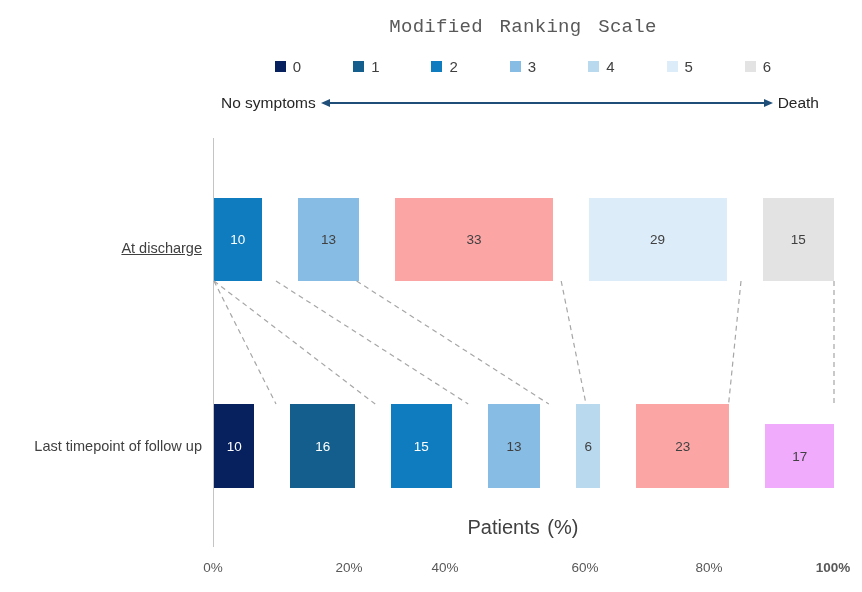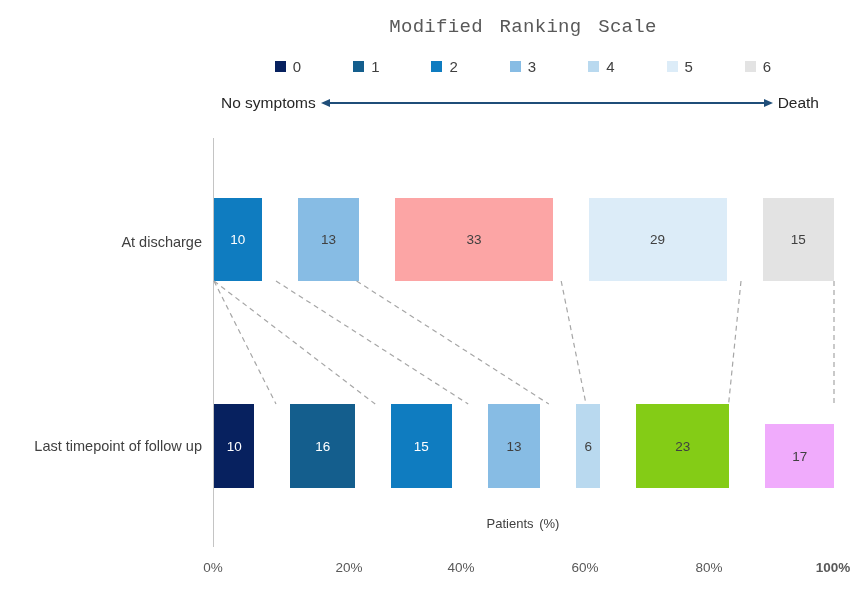--- a/index.html
+++ b/index.html
@@ -85,35 +85,35 @@
     font-size: 13.5px;
     overflow: hidden;
   }
   .row-label {
     position: absolute;
     left: 0; width: 202px;
     display: flex; align-items: center; justify-content: flex-end;
     font-size: 14.5px; color: #404040;
     white-space: nowrap;
   }
-  .row-label.top { top: 200px; height: 83px; }
+  .row-label.top { top: 206px; height: 83px; text-decoration: underline; }
   .row-label.bottom { top: 404px; height: 84px; }
   .connectors {
     position: absolute;
     left: 214px; top: 281px;
     width: 620px; height: 123px;
     overflow: visible;
   }
 
   
   .x-axis-label {
     position: absolute;
     left: 213px; top: 516px; width: 620px;
     text-align: center;
-    font-size: 13px; color: #404040;
+    font-size: 20px; color: #404040;
     word-spacing: 2px;
   }
   .x-ticks {
     position: absolute;
     left: 213px; top: 560px; width: 622px; height: 20px;
   }
   .x-tick {
     position: absolute;
     transform: translateX(-50%);
     font-size: 13.5px; color: #595959;
@@ -179,38 +179,38 @@
       <div class="segment" style="width: 33%; background: #fca5a5; color: rgb(64, 64, 64);">33</div>
       <div class="segment" style="width: 29%; background: rgb(220, 236, 248); color: rgb(64, 64, 64);">29</div>
       <div class="segment" style="width: 15%; background: rgb(227, 227, 227); color: rgb(64, 64, 64);">15</div>
     </div>
   <div class="bar-row bottom" id="bar-1">
       <div class="segment" style="width: 10%; background: rgb(7, 33, 95); color: rgb(255, 255, 255);">10</div>
       <div class="segment" style="width: 16%; background: rgb(20, 94, 141); color: rgb(255, 255, 255);">16</div>
       <div class="segment" style="width: 15%; background: rgb(15, 124, 192); color: rgb(255, 255, 255);">15</div>
       <div class="segment" style="width: 13%; background: rgb(135, 188, 228); color: rgb(64, 64, 64);">13</div>
       <div class="segment" style="width: 6%; background: rgb(185, 217, 239); color: rgb(64, 64, 64);">6</div>
-      <div class="segment" style="width: 23%; background: #84cc16; color: rgb(64, 64, 64);">23</div>
+      <div class="segment" style="width: 23%; background: #fca5a5; color: rgb(64, 64, 64);">23</div>
       <div class="segment" style="width: 17%; background: #f0abfc; color: rgb(64, 64, 64); margin-top: 20px;">17</div>
     </div>
 
   <svg class="connectors" id="connectors" viewBox="0 0 620 123" preserveAspectRatio="none">
       <line x1="0.0" y1="0" x2="62.0" y2="123" stroke="#a6a6a6" stroke-width="1.2" stroke-dasharray="5 4"></line>
       <line x1="0.0" y1="0" x2="161.2" y2="123" stroke="#a6a6a6" stroke-width="1.2" stroke-dasharray="5 4"></line>
       <line x1="62.0" y1="0" x2="254.2" y2="123" stroke="#a6a6a6" stroke-width="1.2" stroke-dasharray="5 4"></line>
       <line x1="142.6" y1="0" x2="334.8" y2="123" stroke="#a6a6a6" stroke-width="1.2" stroke-dasharray="5 4"></line>
       <line x1="347.2" y1="0" x2="372.0" y2="123" stroke="#a6a6a6" stroke-width="1.2" stroke-dasharray="5 4"></line>
       <line x1="527.0" y1="0" x2="514.6" y2="123" stroke="#a6a6a6" stroke-width="1.2" stroke-dasharray="5 4"></line>
       <line x1="620.0" y1="0" x2="620.0" y2="123" stroke="#a6a6a6" stroke-width="1.2" stroke-dasharray="5 4"></line>
     </svg>
 
   <div class="x-axis-label">Patients (%)</div>
 
   <div class="x-ticks" id="x-ticks">
       <span class="x-tick" style="left: 0px;">0%</span>
       <span class="x-tick" style="left: 124px; margin-left: 12px;">20%</span>
-      <span class="x-tick" style="left: 248px;">40%</span>
+      <span class="x-tick" style="left: 232px;">40%</span>
       <span class="x-tick" style="left: 372px;">60%</span>
       <span class="x-tick" style="left: 496px;">80%</span>
       <span class="x-tick" style="left: 620px; font-weight: bold;">100%</span>
     </div>
 
 </div>
 
 </body></html>

